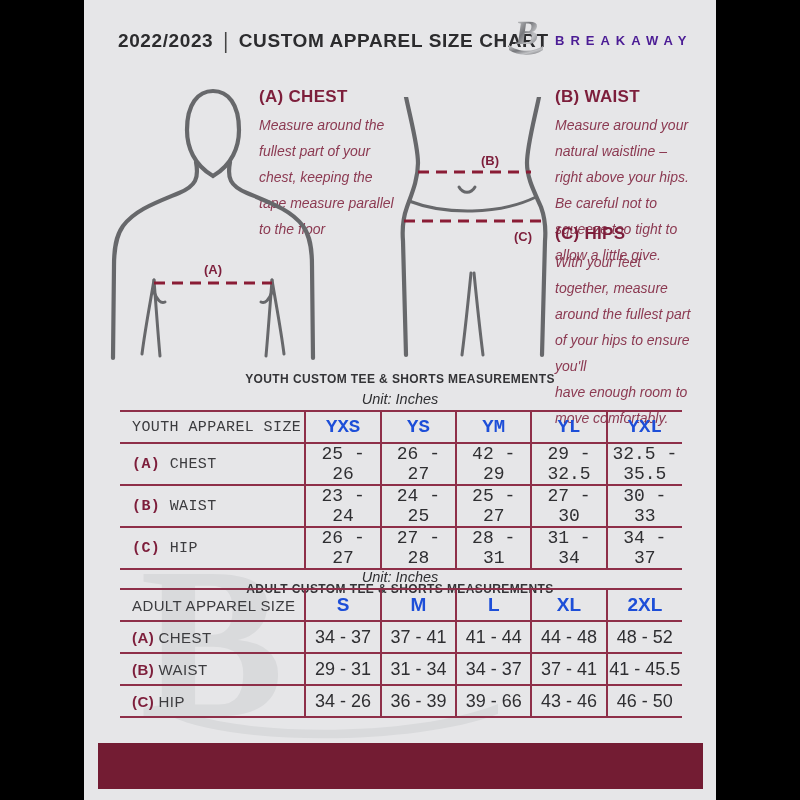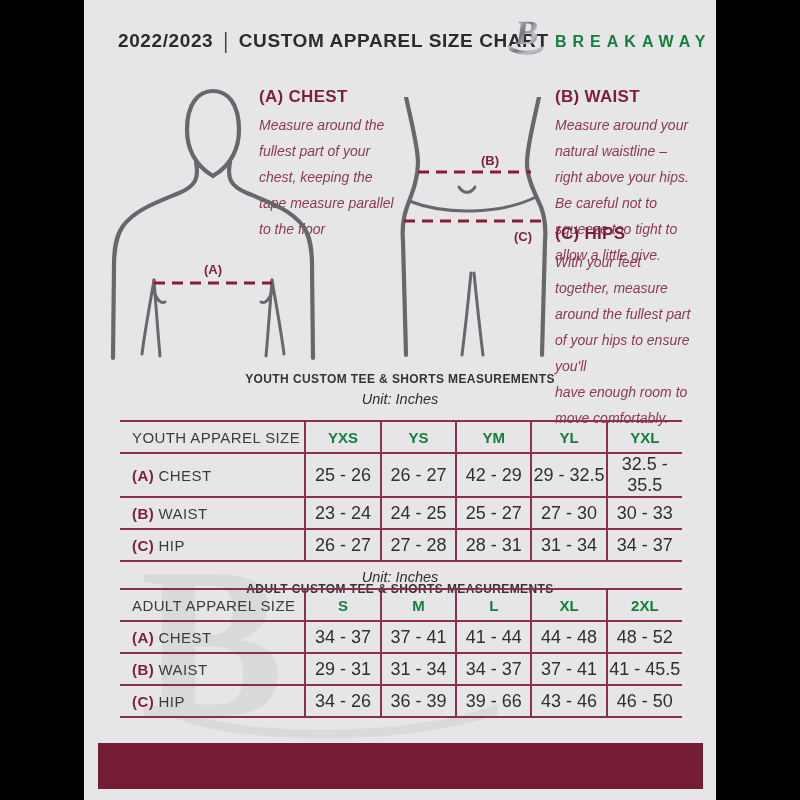--- a/index.html
+++ b/index.html
@@ -9,21 +9,21 @@
   }
   *{margin:0;padding:0;box-sizing:border-box;}
   body{width:800px;height:800px;font-family:"Liberation Sans",sans-serif;background:#000;}
   .stage{position:relative;width:800px;height:800px;overflow:hidden;background:var(--letterbox);}
   .doc{position:absolute;left:84px;top:0;width:632px;height:800px;background:var(--page-bg);overflow:hidden;}
 
   
   .hdr-text{position:absolute;left:34px;top:30px;font-size:19px;font-weight:bold;color:#2c2c2e;letter-spacing:.6px;white-space:nowrap;}
   .hdr-sep{display:inline-block;margin:0 10px;font-weight:normal;color:#444;transform:scaleY(1.15);}
   .brand-logo{position:absolute;left:420px;top:12px;}
-  .brand-name{position:absolute;left:471px;top:33px;font-size:16px;font-weight:bold;color:#15803d;letter-spacing:6px;white-space:nowrap;}
+  .brand-name{position:absolute;left:471px;top:33px;font-size:13px;font-weight:bold;color:#4c1d95;letter-spacing:6px;white-space:nowrap;}
 
   
   .watermark{position:absolute;left:56px;top:536px;z-index:0;color:var(--watermark);font-weight:bold;font-size:216px;line-height:1;font-family:"Liberation Serif",serif;}
   .watermark-swoosh{position:absolute;left:80px;top:700px;z-index:0;}
 
   
   .guide-h{position:absolute;font-size:17px;font-weight:bold;color:var(--heading-maroon);letter-spacing:.3px;}
   .guide-p{position:absolute;font-style:italic;font-size:14px;line-height:26px;color:var(--body-maroon);white-space:pre-line;font-weight:500;}
   #chest-h{left:175px;top:87px;} #chest-p{left:175px;top:112px;}
   #waist-h{left:471px;top:87px;} #waist-p{left:471px;top:112px;font-style:italic;}
@@ -34,26 +34,26 @@
   .fig .dash{stroke:var(--dash-maroon);stroke-width:3.2;stroke-dasharray:11 7;stroke-linecap:butt;}
   .fig text{fill:var(--heading-maroon);font-weight:bold;font-size:13px;font-family:"Liberation Sans",sans-serif;}
   .fig .thin{stroke-width:3;}
 
   
   .sec-title{position:absolute;width:632px;text-align:center;font-size:12px;font-weight:bold;color:#343437;letter-spacing:.4px;z-index:1;}
   .sec-unit{position:absolute;width:632px;text-align:center;font-size:14.5px;font-style:italic;font-weight:500;color:#2f2f32;z-index:1;}
   #youth-title{top:372px;} #youth-unit{top:391px;}
   #adult-title{top:550px;margin-top:32px;} #adult-unit{top:569px;}
   table.size{position:absolute;left:36px;width:562px;border-collapse:collapse;table-layout:fixed;z-index:1;}
-  #youth-table{top:420px;} #adult-table{top:588px;}
+  #youth-table{top:410px;font-family:Liberation Mono, monospace;} #adult-table{top:588px;}
   table.size tr{height:32px;}
   table.size td{border-top:2px solid var(--line-maroon);border-bottom:2px solid var(--line-maroon);font-size:18px;color:var(--ink);text-align:center;vertical-align:middle;}
   table.size td.rowlab{text-align:left;padding-left:12px;font-size:15px;letter-spacing:.4px;color:#3c3c3f;}
   table.size td.vline{border-left:2px solid var(--line-maroon);}
-  table.size td.szhead{font-weight:bold;font-size:15px;color:#15803d;}
+  table.size td.szhead{font-weight:bold;font-size:19px;color:#1d4ed8;}
   table.size td .pre{color:var(--heading-maroon);font-weight:bold;}
   col.c0{width:33%;} col.cn{width:13.4%;}
 
   .footer-bar{position:absolute;left:14px;top:743px;width:605px;height:46px;background:var(--bar-maroon);z-index:2;}
 </style>
 </head>
 <body>
 
 <div class="stage">
   <div class="doc">

